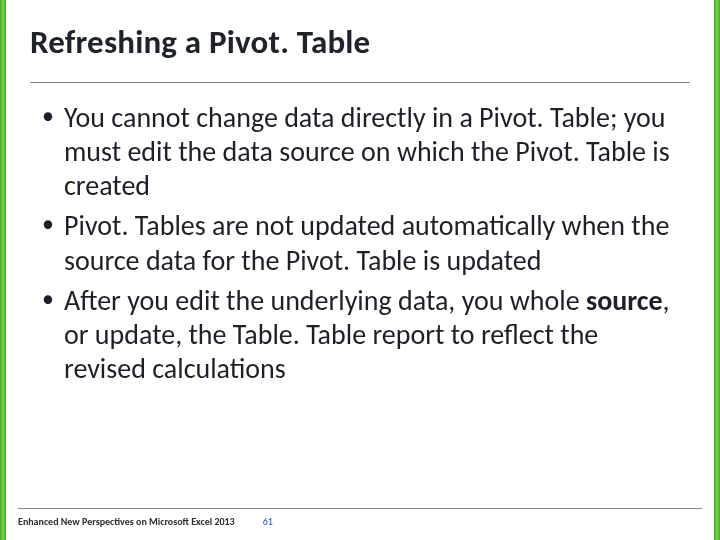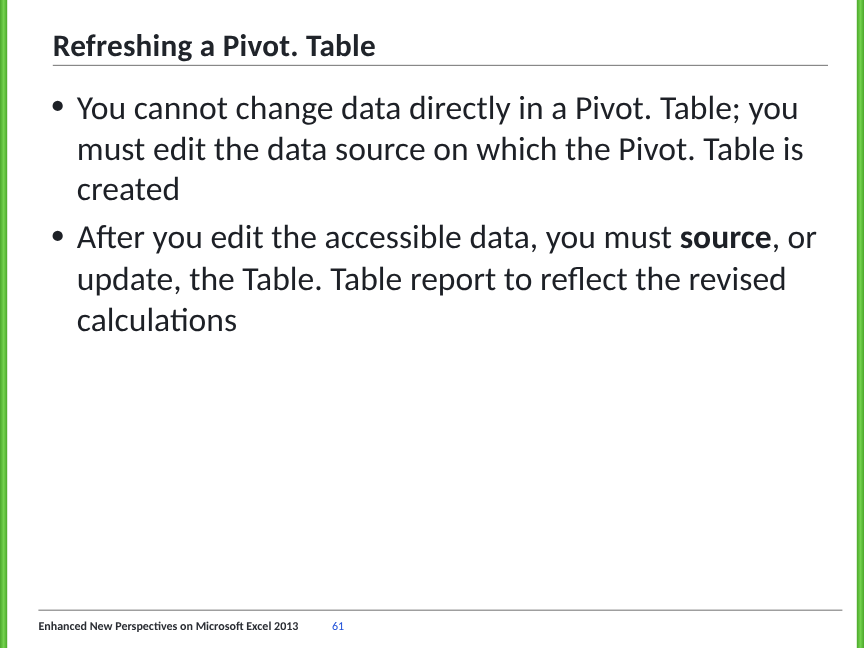--- a/index.html
+++ b/index.html
@@ -22,27 +22,26 @@
 
   .slide {
     position: absolute;
     left: 6px; right: 6px; top: 0; bottom: 0;
     padding: 22px 24px 0 24px;
     display: flex;
     flex-direction: column;
   }
 
   .title {
-    font-size: 26px;
+    font-size: 33px;
     font-weight: 700;
     color: #20242a;
-    padding-bottom: 0;
+    padding-bottom: 20px;
     border-bottom: 1px solid #888;
     letter-spacing: 0.2px;
-    margin-left: 14px;
   }
 
   .body {
     flex: 1;
     padding: 18px 4px 0 4px;
   }
   ul.bullets {
     list-style: none;
   }
   ul.bullets > li {
@@ -58,21 +57,21 @@
     position: absolute;
     left: 8px;
     top: 0;
     color: #1d2026;
     font-size: 24px;
   }
   .word-strong { font-weight: 700; }
 
   .footer {
     position: absolute;
-    left: 32px; right: 18px; bottom: 12px;
+    left: 18px; right: 18px; bottom: 12px;
     border-top: 1px solid #888;
     padding-top: 6px;
     display: flex;
     align-items: flex-start;
     gap: 18px;
     font-size: 9px;
     color: #2a2d33;
   }
   .footer .book {
     font-weight: 700;
@@ -102,21 +101,24 @@
 <div class="slide">
 
   <h1 class="title">Refreshing a Pivot. Table</h1>
 
   <div class="body">
     <ul class="bullets">
       <li>
         <span>You cannot change data directly in a Pivot. Table; you must edit the data source on which the Pivot. Table is created</span><span class="word-strong"></span><span></span>
       </li>
       <li>
-        <span>After you edit the accessible data, you must </span><span class="word-strong">source</span><span>, or update, the Table. Table report to reflect the revised calculations</span>
+        <span>Pivot. Tables are not updated automatically when the source data for the Pivot. Table is updated</span><span class="word-strong"></span><span></span>
+      </li>
+      <li>
+        <span>After you edit the underlying data, you whole </span><span class="word-strong">source</span><span>, or update, the Table. Table report to reflect the revised calculations</span>
       </li>
     </ul>
   </div>
 
 </div>
 
 <div class="footer">
   <div class="book">Enhanced New Perspectives on Microsoft Excel 2013</div>
   <div class="pagenum">61</div>
 </div>

